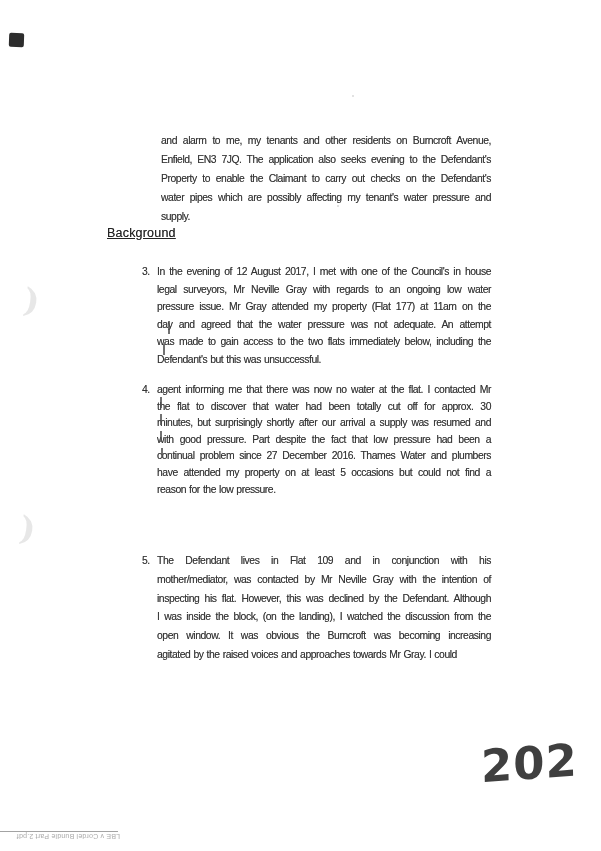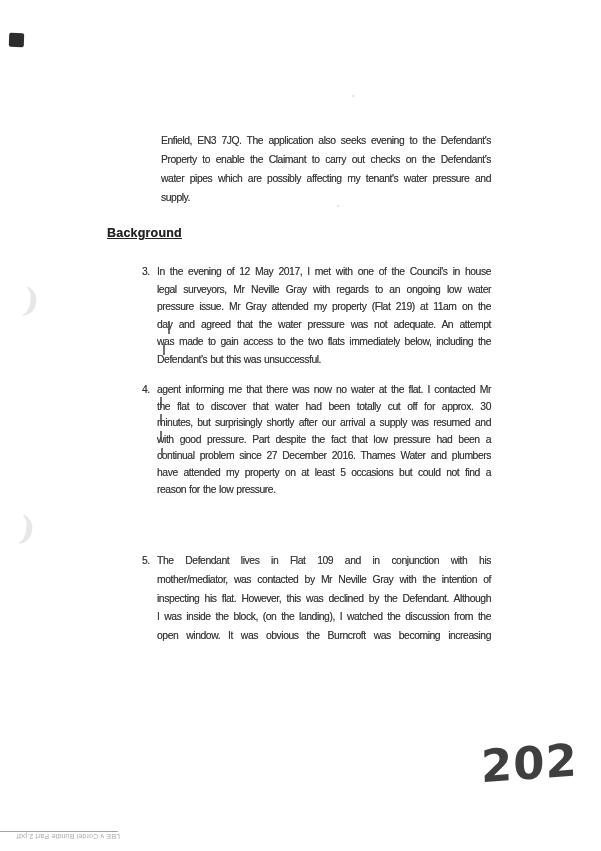--- a/index.html
+++ b/index.html
@@ -13,21 +13,21 @@
   
   .bodytext{
     font-size:10.4px;letter-spacing:-0.45px;word-spacing:0.6px;
     text-shadow:0 0 0.5px rgba(45,45,45,0.55);
   }
   .tline{text-align:justify;text-align-last:justify;white-space:nowrap;}
   .tline.tlast{text-align:right;text-align-last:left;}
   .intro{position:absolute;left:161px;top:131px;width:330px;line-height:19px;}
   .heading{
     position:absolute;left:107px;top:226px;margin:0;
-    font-size:12.5px;font-weight:bold;color:#232323;
+    font-size:12.5px;font-weight:normal;color:#232323;
     text-decoration:underline;letter-spacing:0.2px;
     text-shadow:0 0 0.5px rgba(35,35,35,0.6);
   }
   .para{position:absolute;left:142px;width:350px;}
   .para .pnum{position:absolute;left:0;top:0;}
   .para .pbody{margin-left:15px;width:334px;}
   .p3{top:263px;line-height:17.6px;}
   .p4{top:382px;line-height:16.6px;}
   .p5{top:552px;line-height:18.8px;}
   .p3 .pnum,.p4 .pnum,.p5 .pnum{line-height:inherit;}
@@ -60,34 +60,35 @@
 
 <div class="page">
 
   <div class="corner-mark"></div>
   <div class="paren paren1">)</div>
   <div class="paren paren2">)</div>
   <div class="speck" style="left:337px;top:205px;width:2px;height:2px;"></div>
   <div class="speck" style="left:352px;top:95px;width:2px;height:2px;"></div>
 
   <div class="intro bodytext">
+      <div class="tline">and alarm to me, my tenants and other residents on Burncroft Avenue,</div>
       <div class="tline">Enfield, EN3 7JQ. The application also seeks evening to the Defendant's</div>
       <div class="tline">Property to enable the Claimant to carry out checks on the Defendant's</div>
       <div class="tline">water pipes which are possibly affecting my tenant's water pressure and</div>
       <div class="tline tlast">supply.</div>
     </div>
 
   <h2 class="heading">Background</h2>
 
   <div class="para p3 bodytext">
     <span class="pnum">3.</span>
     <div class="pbody">
-        <div class="tline">In the evening of 12 May 2017, I met with one of the Council's in house</div>
+        <div class="tline">In the evening of 12 August 2017, I met with one of the Council's in house</div>
         <div class="tline">legal surveyors, Mr Neville Gray with regards to an ongoing low water</div>
-        <div class="tline">pressure issue. Mr Gray attended my property (Flat 219) at 11am on the</div>
+        <div class="tline">pressure issue. Mr Gray attended my property (Flat 177) at 11am on the</div>
         <div class="tline">day and agreed that the water pressure was not adequate. An attempt</div>
         <div class="tline">was made to gain access to the two flats immediately below, including the</div>
         <div class="tline tlast">Defendant's but this was unsuccessful.</div>
       </div>
   </div>
 
   <div class="para p4 bodytext">
     <span class="pnum">4.</span>
     <div class="pbody">
         <div class="tline">agent informing me that there was now no water at the flat. I contacted Mr</div>
@@ -101,20 +102,21 @@
   </div>
 
   <div class="para p5 bodytext">
     <span class="pnum">5.</span>
     <div class="pbody">
         <div class="tline">The Defendant lives in Flat 109 and in conjunction with his</div>
         <div class="tline">mother/mediator, was contacted by Mr Neville Gray with the intention of</div>
         <div class="tline">inspecting his flat. However, this was declined by the Defendant. Although</div>
         <div class="tline">I was inside the block, (on the landing), I watched the discussion from the</div>
         <div class="tline">open window. It was obvious the Burncroft was becoming increasing</div>
+        <div class="tline tlast">agitated by the raised voices and approaches towards Mr Gray. I could</div>
       </div>
   </div>
 
   <div class="tick" style="left:168px;top:321px;height:13px;"></div>
   <div class="tick" style="left:163px;top:344px;height:11px;"></div>
   <div class="tick" style="left:160px;top:397px;height:11px;"></div>
   <div class="tick" style="left:160px;top:414px;height:11px;"></div>
   <div class="tick" style="left:160px;top:431px;height:11px;"></div>
   <div class="tick" style="left:161px;top:448px;height:10px;"></div>
 

